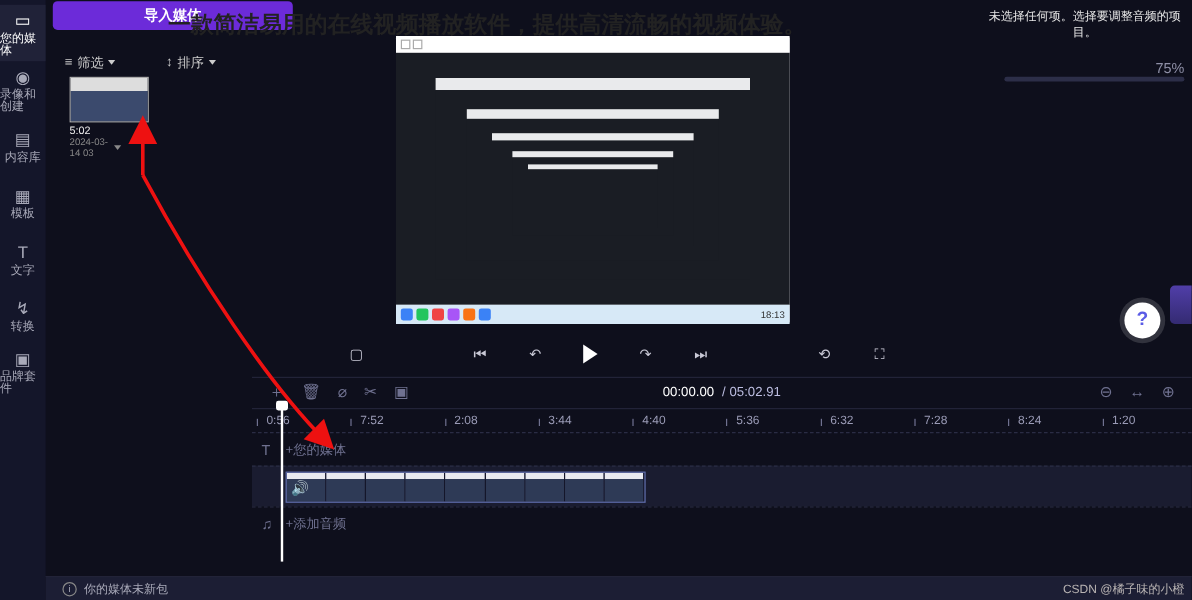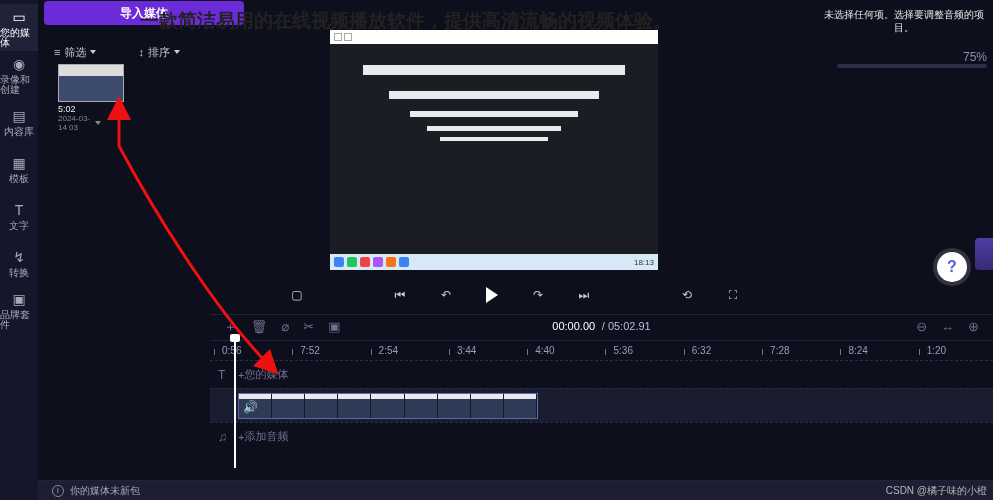--- a/index.html
+++ b/index.html
@@ -229,21 +229,21 @@
   <div class="right-group">
     <span>⊖</span>
     <span>↔</span>
     <span>⊕</span>
   </div>
 </div>
 
 <div class="ruler">
   <div class="tick">0:56</div>
   <div class="tick">7:52</div>
-  <div class="tick">2:54</div>
+  <div class="tick">2:08</div>
   <div class="tick">3:44</div>
   <div class="tick">4:40</div>
   <div class="tick">5:36</div>
   <div class="tick">6:32</div>
   <div class="tick">7:28</div>
   <div class="tick">8:24</div>
   <div class="tick">1:20</div>
 </div>
 
 <div class="tracks">

